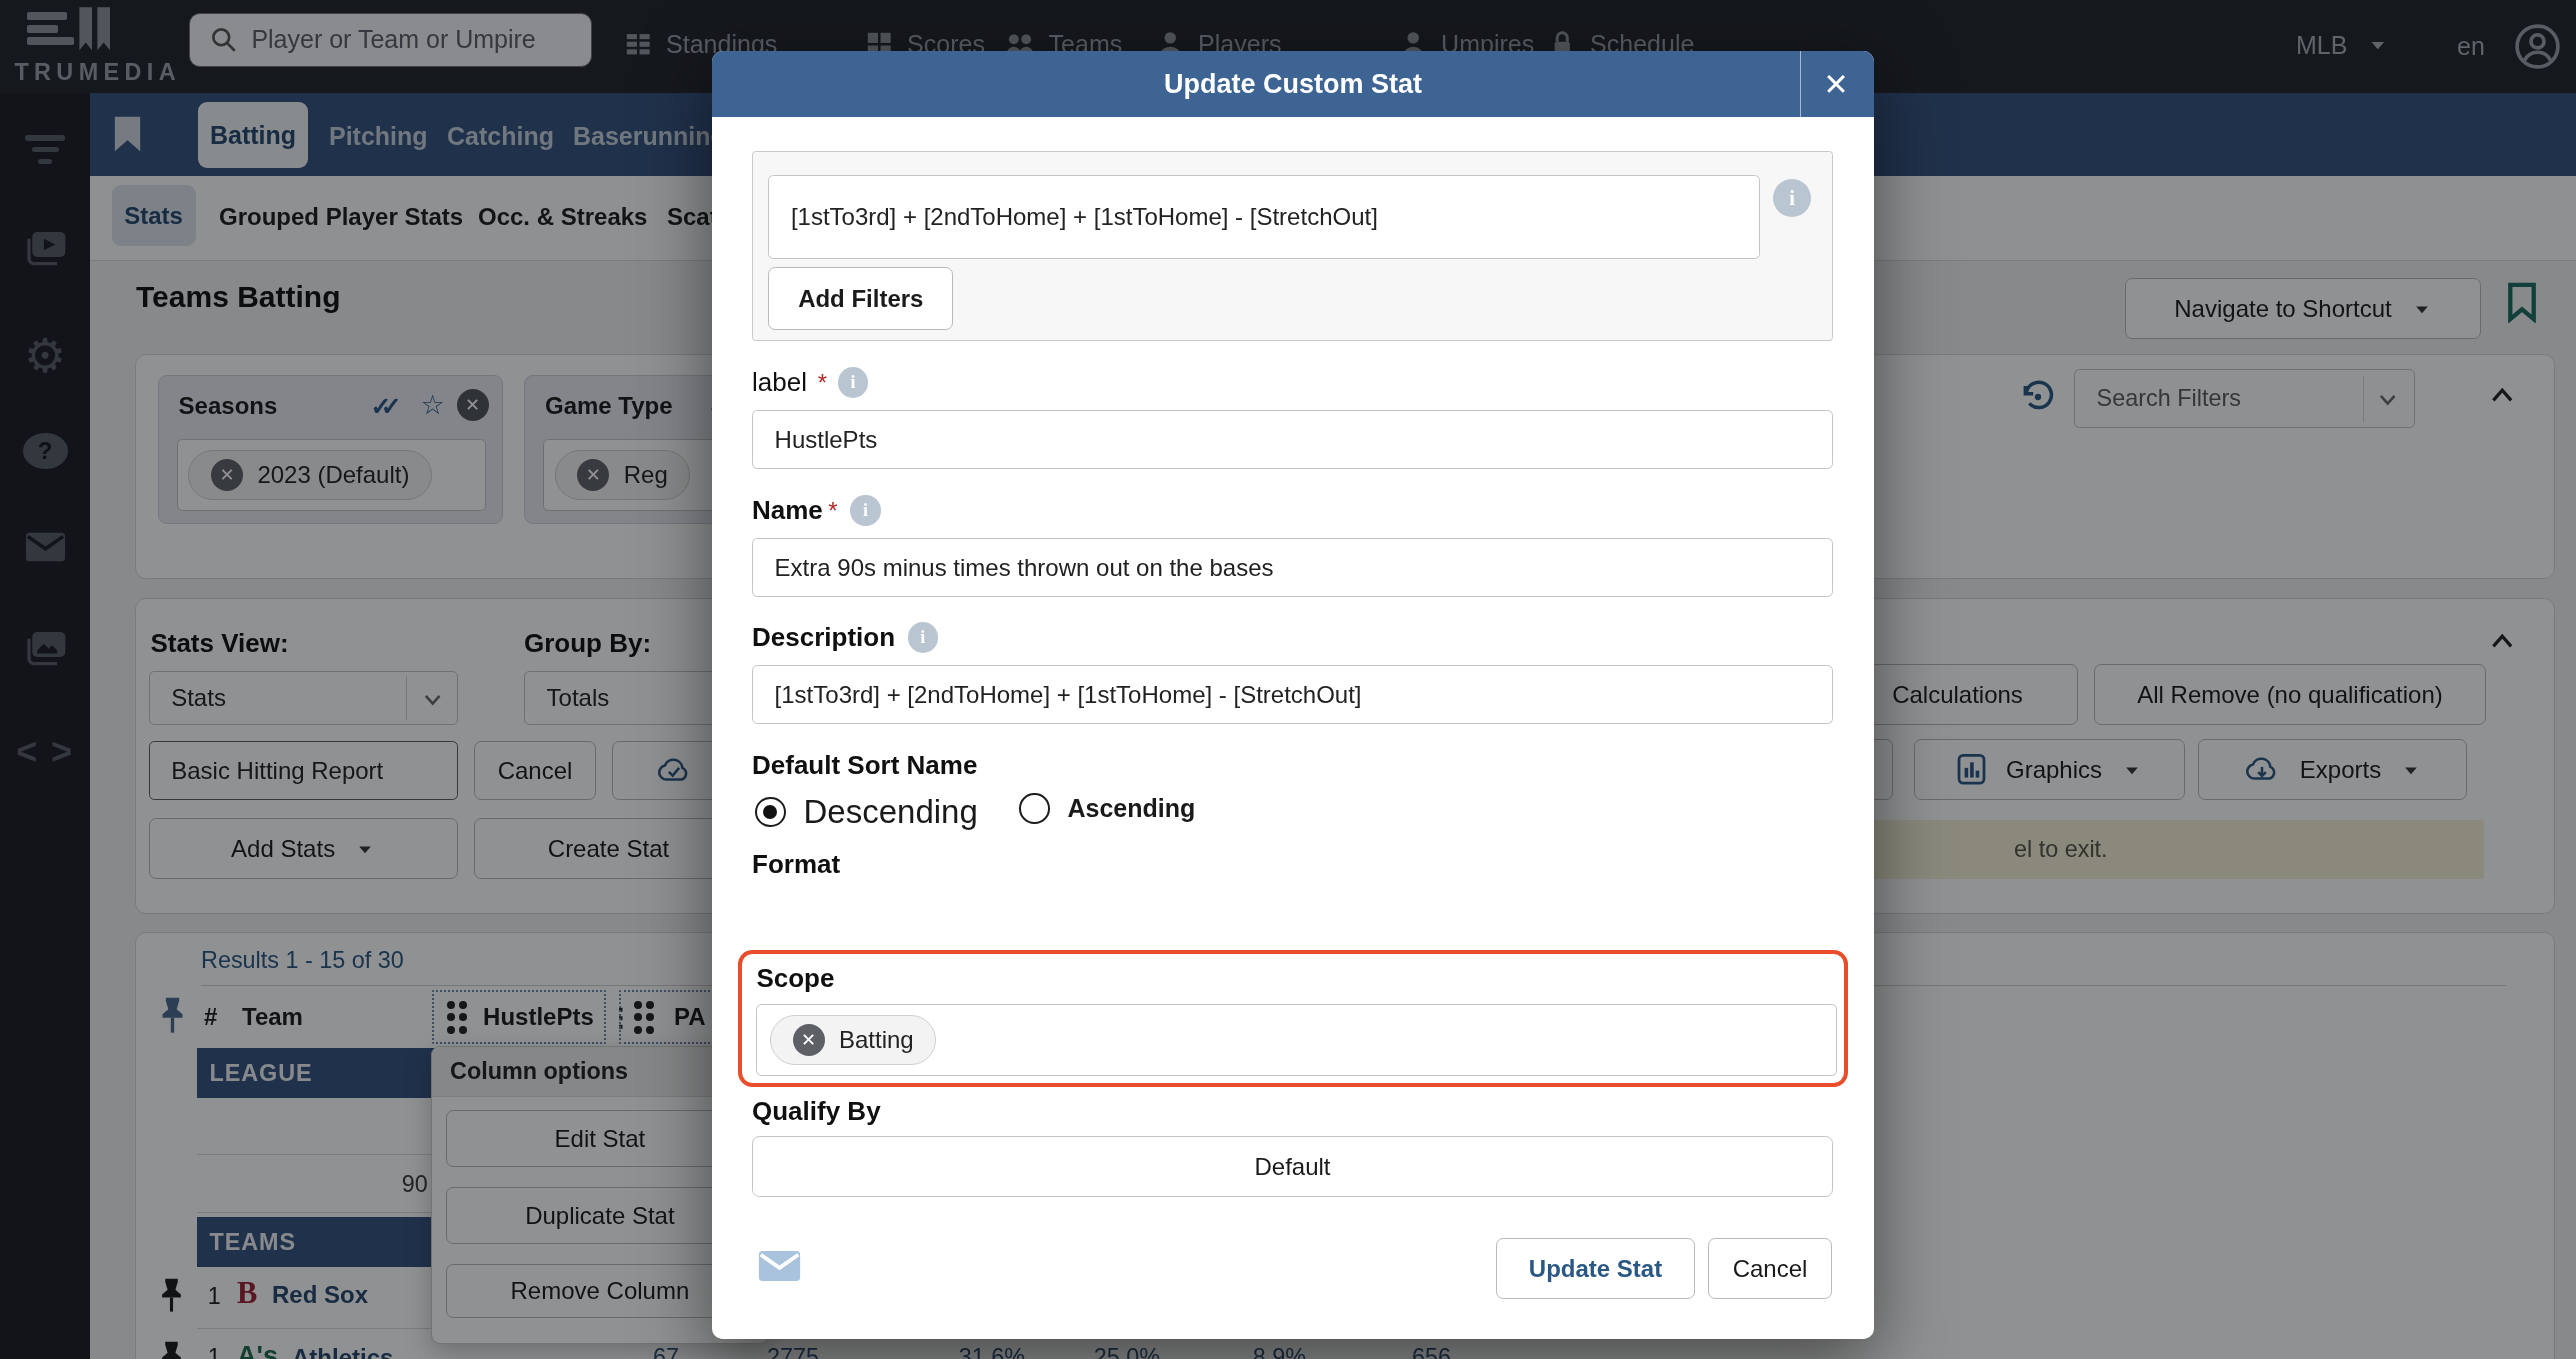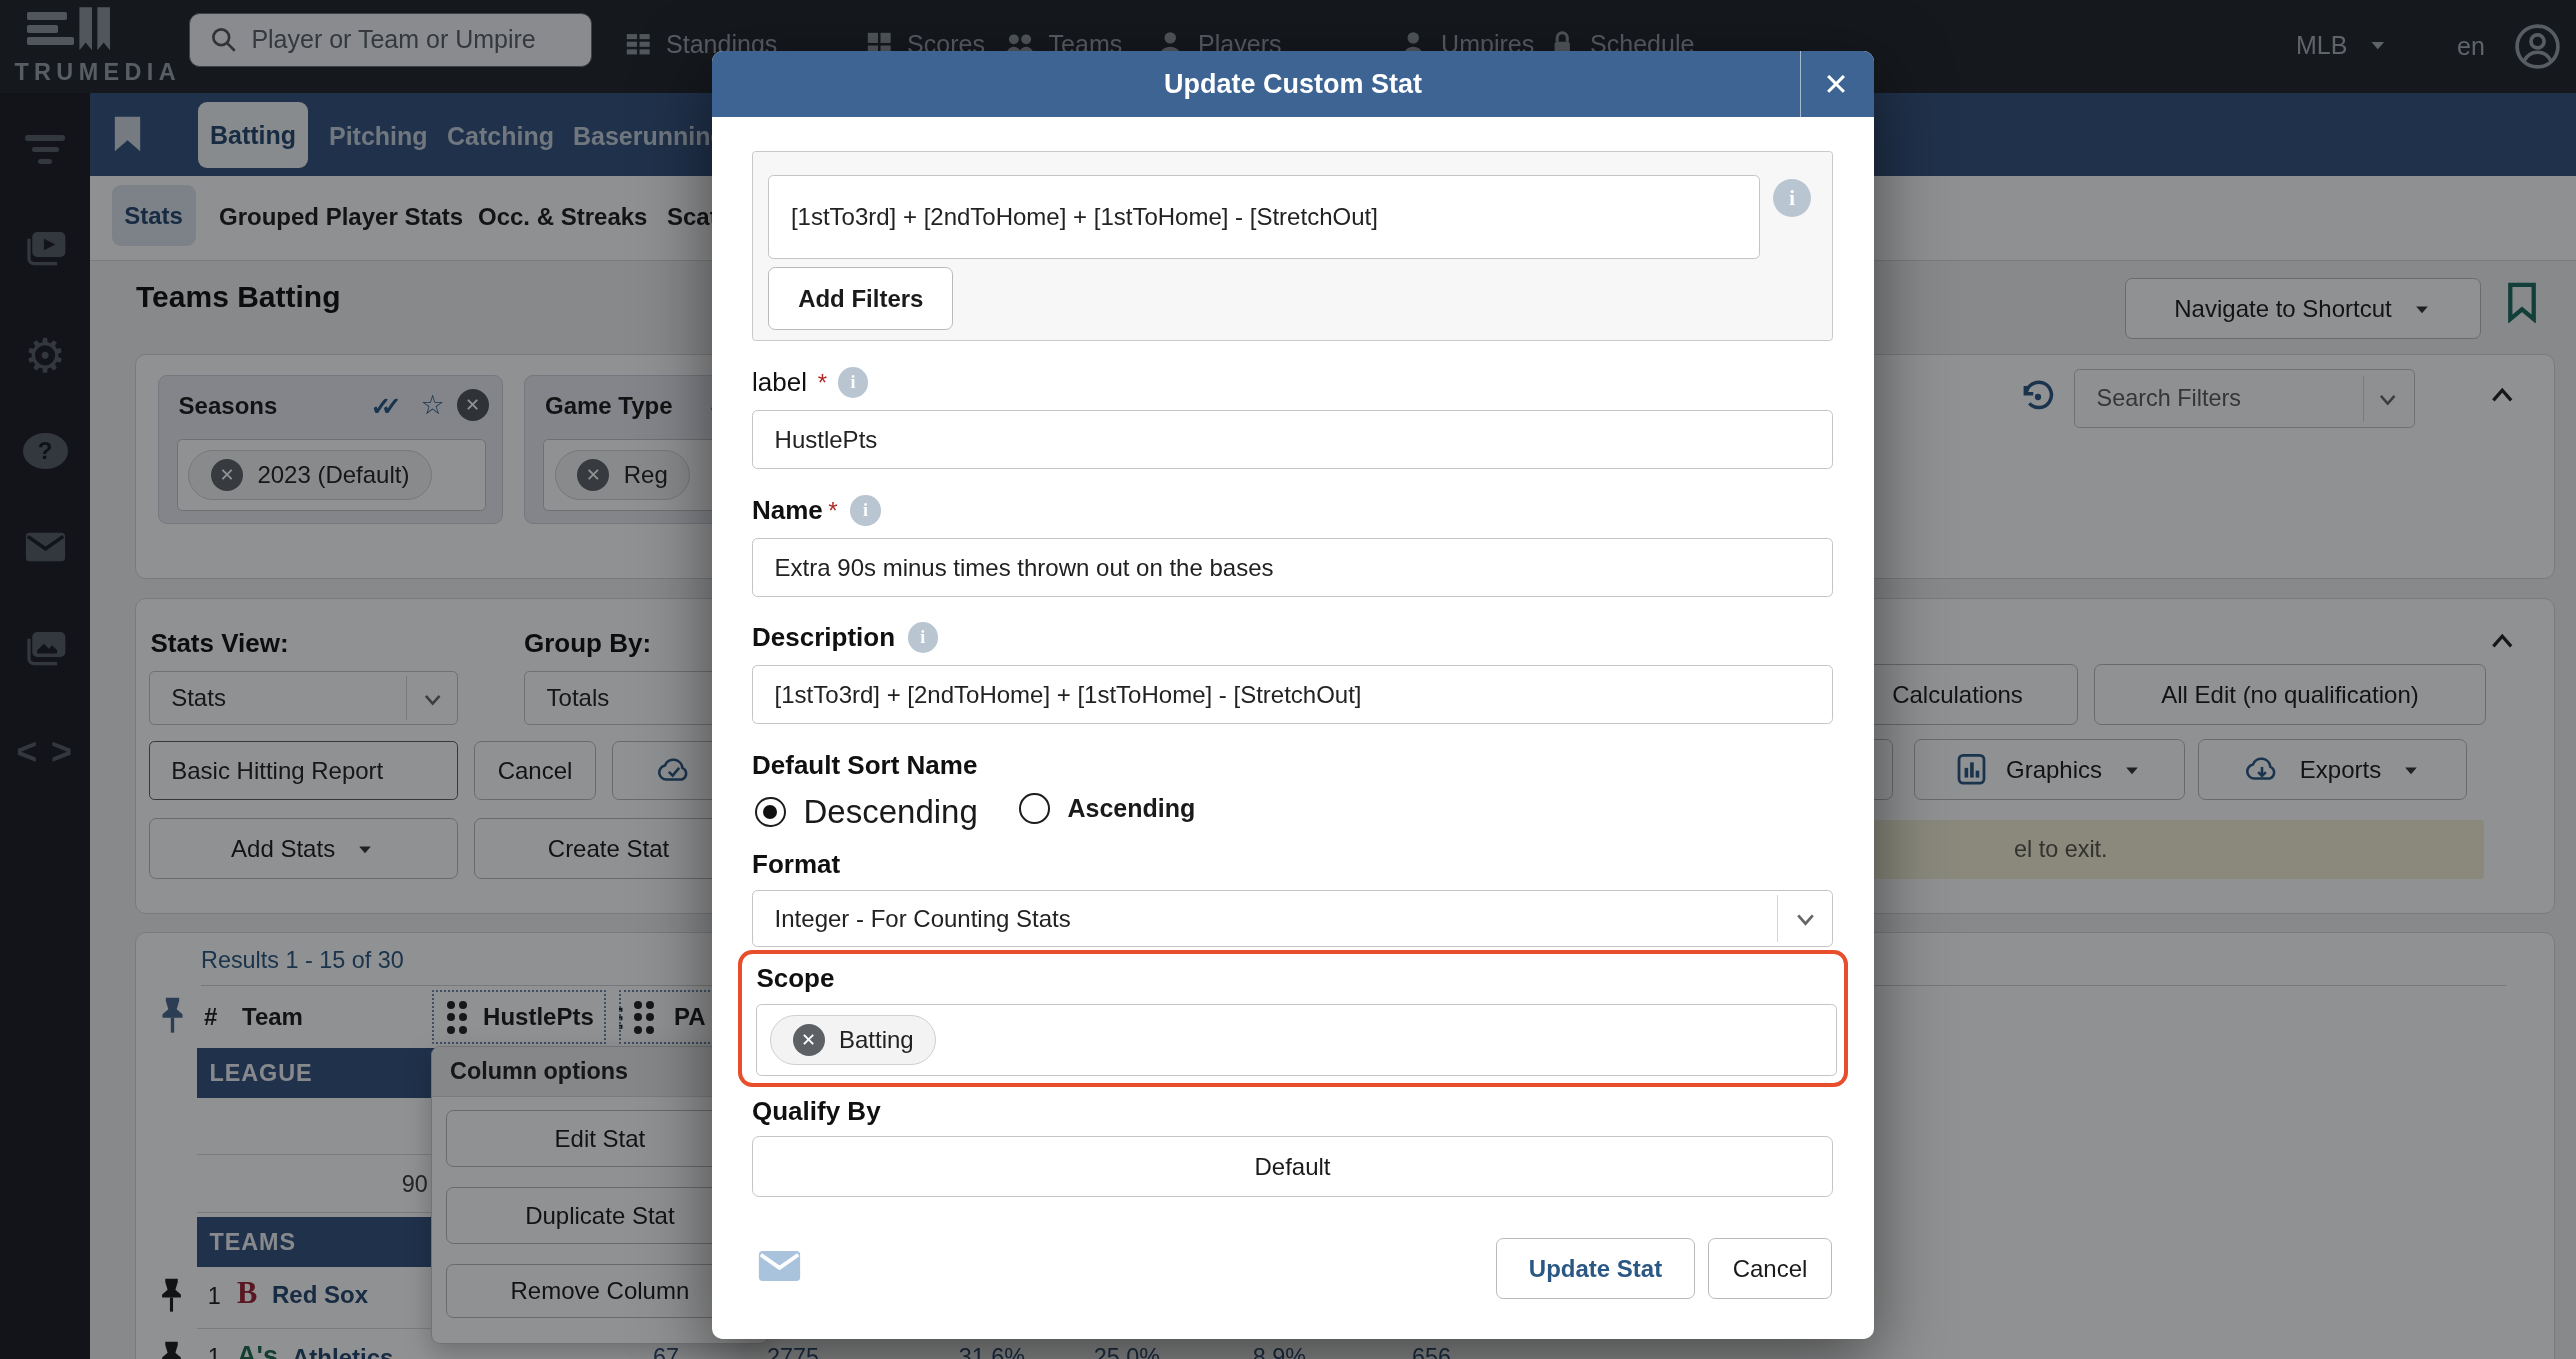--- a/index.html
+++ b/index.html
@@ -295,21 +295,21 @@
         </svg>
     </div>
     <div class="abs btn" style="left:338px;top:219px;width:269px;height:61px;">
         <span>Create Stat</span>
       </div>
 
     <div class="abs btn" style="left:1701px;top:65px;width:241px;height:61px;">
         <span>Calculations</span>
       </div>
     <div class="abs btn" style="left:1958px;top:65px;width:392px;height:61px;">
-        <span>All Edit (no qualification)</span>
+        <span>All Remove (no qualification)</span>
       </div>
     <div class="abs btn" style="left:1574px;top:140px;width:183px;height:61px;"></div>
     <div class="abs btn" style="left:1778px;top:140px;width:271px;height:61px;">
       <svg width="29" height="30.5" viewBox="0 0 20 22">
           <rect x="1" y="1" width="18" height="20" rx="3" fill="none" stroke="#2a5783" stroke-width="2"></rect>
           <rect x="5" y="10" width="2.6" height="7" fill="#2a5783"></rect>
           <rect x="9" y="6" width="2.6" height="11" fill="#2a5783"></rect>
           <rect x="13" y="12" width="2.6" height="5" fill="#2a5783"></rect>
         </svg>
       <span>Graphics</span>
@@ -459,27 +459,20 @@
           <i></i>
         </span>
       <span style="font-size:33px;font-weight:400;">Descending</span>
     </div>
     <div class="abs row" style="left:307px;top:742px;gap:18px;">
       <span class="radio"></span>
       <span style="font-size:25px;font-weight:600;">Ascending</span>
     </div>
 
     <span class="abs lbl" style="left:40px;top:798px;font-weight:600;">Format</span>
-    <div class="abs input" style="left:40px;top:839px;width:1081px;height:57px;">
-      <span>Integer - For Counting Stats</span>
-      <span style="position:absolute;right:54px;top:3.6px;bottom:3.6px;border-left:1.8px solid #d5d5d5;"></span>
-      <svg style="position:absolute;right:14.4px;top:16px;color:#666;" width="25" height="25" viewBox="0 0 24 24">
-          <polyline class="chev" points="5,8 12,16 19,8"></polyline>
-        </svg>
-    </div>
 
     <div class="scopewrap">
       <span class="lbl" style="position:absolute;left:14.4px;top:9px;font-weight:600;">Scope</span>
       <div class="input" style="position:absolute;left:14.4px;top:50px;width:1081px;height:72px;padding:0 12.6px;">
         <span class="chip">
           <span class="xcirc">✕</span>
           <span>Batting</span>
         </span>
       </div>
     </div>

